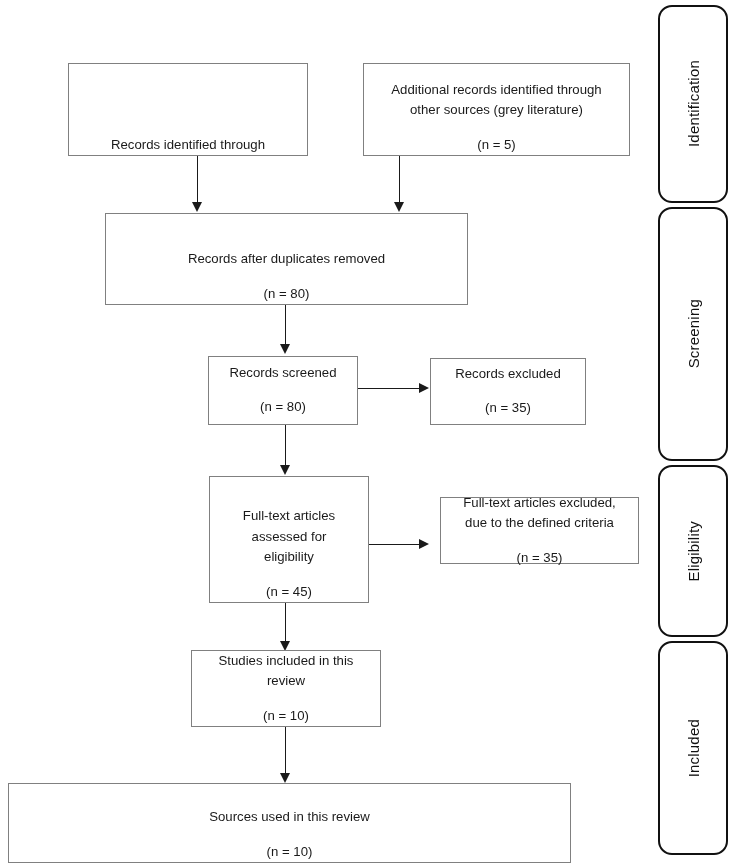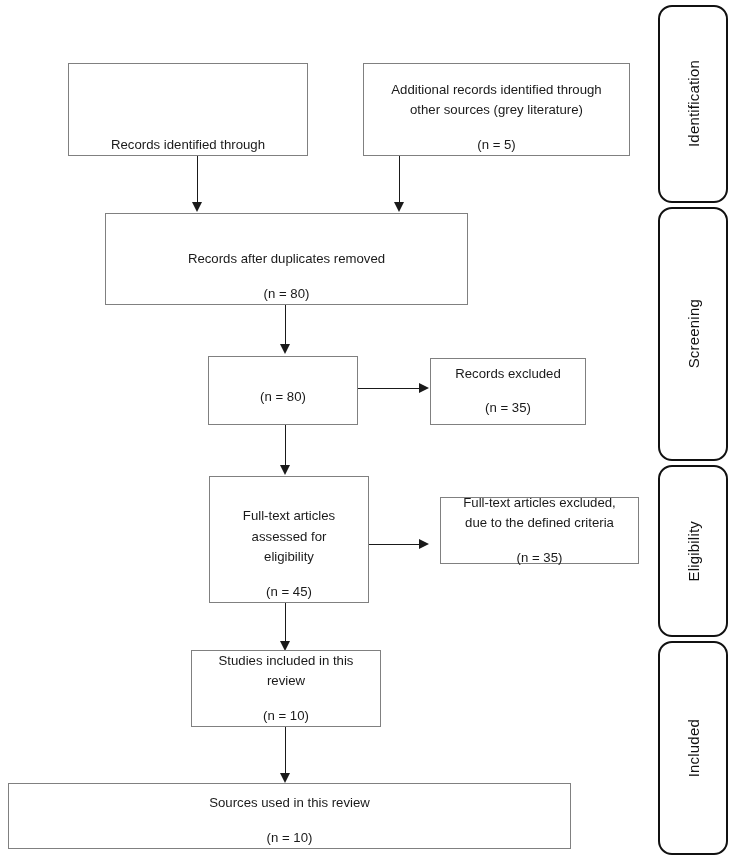--- a/index.html
+++ b/index.html
@@ -135,20 +135,21 @@
       <span class="ln">Records after duplicates removed</span>
       <span class="count">(n = 80)</span>
     </div>
   </div>
 
   <div class="vline" style="left:285px; top:305px; height:41px;"></div>
   <div class="arrow-down" style="left:280px; top:344px;"></div>
 
   <div class="box vcenter" style="left:208px; top:356px; width:150px; height:69px;">
     <div class="lines">
+      <span class="ln">Records screened</span>
       <span class="count">(n = 80)</span>
     </div>
   </div>
 
   <div class="box vcenter" style="left:430px; top:358px; width:156px; height:67px;">
     <div class="lines">
       <span class="ln">Records excluded</span>
       <span class="count">(n = 35)</span>
     </div>
   </div>
@@ -186,20 +187,20 @@
     <div class="lines">
       <span class="ln">Studies included in this</span>
       <span class="ln">review</span>
       <span class="count">(n = 10)</span>
     </div>
   </div>
 
   <div class="vline" style="left:285px; top:727px; height:48px;"></div>
   <div class="arrow-down" style="left:280px; top:773px;"></div>
 
-  <div class="box" style="left:8px; top:783px; width:563px; height:66px; padding-top:2px;">
+  <div class="box" style="left:8px; top:783px; width:563px; height:80px; padding-top:2px;">
     <div class="lines">
       <span class="ln">Sources used in this review</span>
       <span class="count">(n = 10)</span>
     </div>
   </div>
 
 </div>
 
 </body></html>

